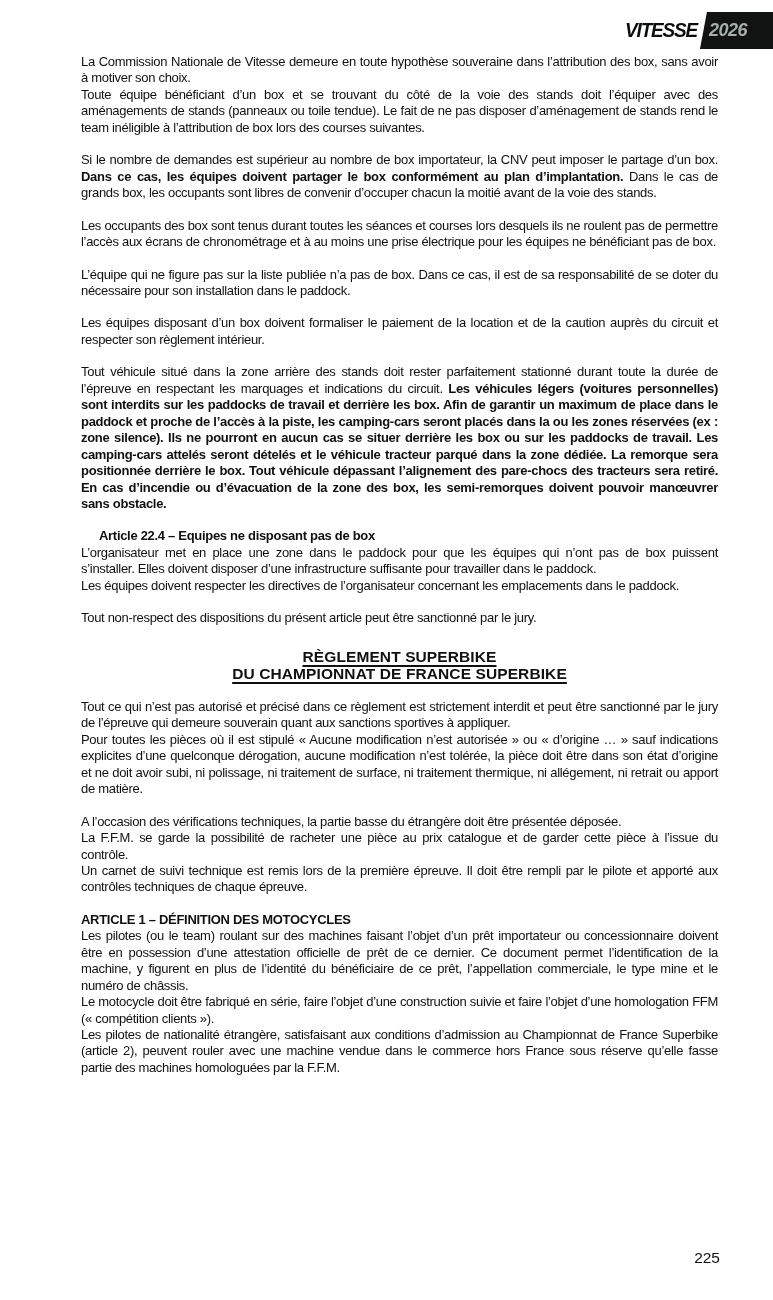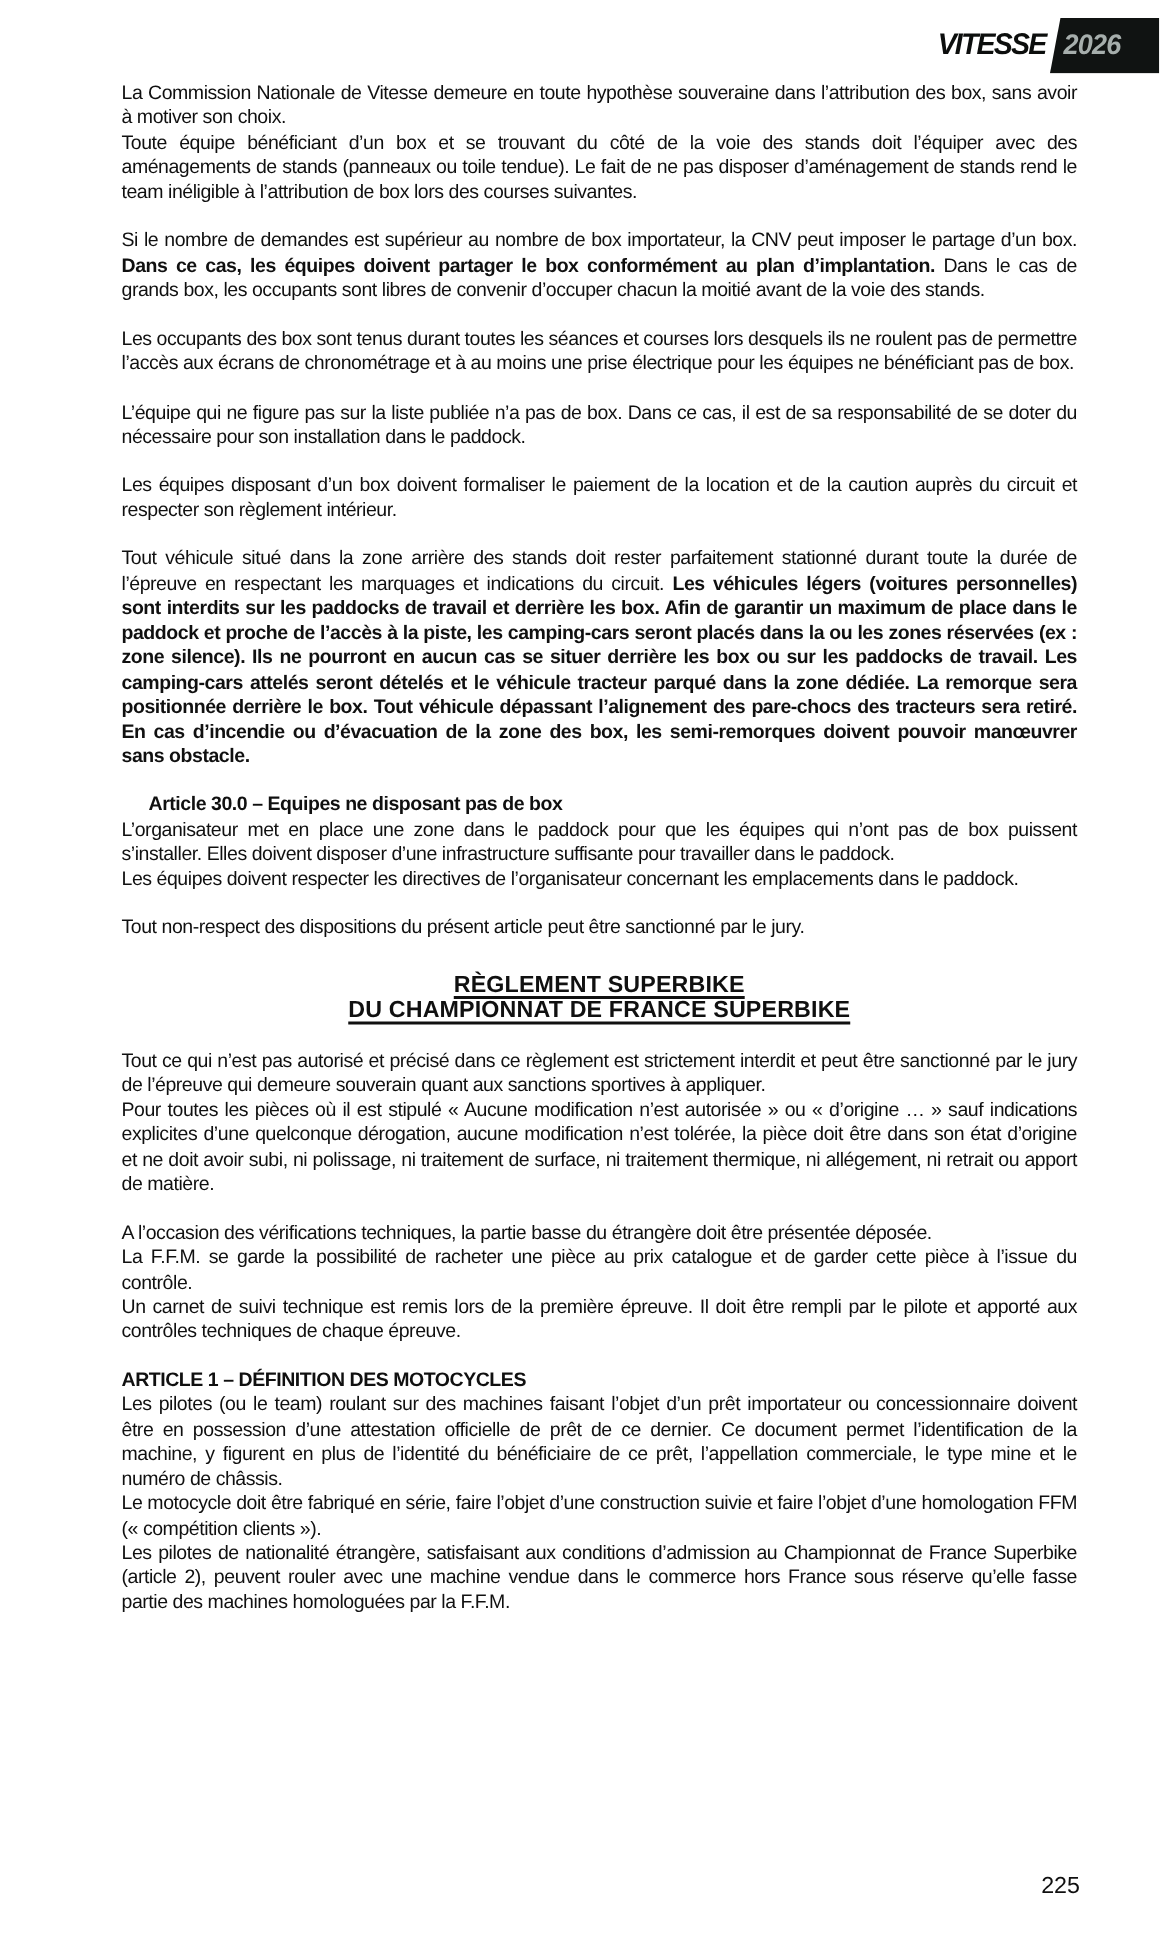--- a/index.html
+++ b/index.html
@@ -62,21 +62,21 @@
 </div>
 
 <div class="doc">
     <p class="blk para"><span>La Commission Nationale de Vitesse demeure en toute hypothèse souveraine dans l’attribution des box, sans avoir à motiver son choix.</span></p>
     <p class="blk para"><span>Toute équipe bénéficiant d’un box et se trouvant du côté de la voie des stands doit l’équiper avec des aménagements de stands (panneaux ou toile tendue). Le fait de ne pas disposer d’aménagement de stands rend le team inéligible à l’attribution de box lors des courses suivantes.</span></p>
     <p class="blk para gap"><span>Si le nombre de demandes est supérieur au nombre de box importateur, la CNV peut imposer le partage d’un box. </span><span class="bold">Dans ce cas, les équipes doivent partager le box conformément au plan d’implantation.</span><span> Dans le cas de grands box, les occupants sont libres de convenir d’occuper chacun la moitié avant de la voie des stands.</span></p>
     <p class="blk para gap"><span>Les occupants des box sont tenus durant toutes les séances et courses lors desquels ils ne roulent pas de permettre l’accès aux écrans de chronométrage et à au moins une prise électrique pour les équipes ne bénéficiant pas de box.</span></p>
     <p class="blk para gap"><span>L’équipe qui ne figure pas sur la liste publiée n’a pas de box. Dans ce cas, il est de sa responsabilité de se doter du nécessaire pour son installation dans le paddock.</span></p>
     <p class="blk para gap"><span>Les équipes disposant d’un box doivent formaliser le paiement de la location et de la caution auprès du circuit et respecter son règlement intérieur.</span></p>
     <p class="blk para gap"><span>Tout véhicule situé dans la zone arrière des stands doit rester parfaitement stationné durant toute la durée de l’épreuve en respectant les marquages et indications du circuit. </span><span class="bold">Les véhicules légers (voitures personnelles) sont interdits sur les paddocks de travail et derrière les box. Afin de garantir un maximum de place dans le paddock et proche de l’accès à la piste, les camping-cars seront placés dans la ou les zones réservées (ex : zone silence). Ils ne pourront en aucun cas se situer derrière les box ou sur les paddocks de travail. Les camping-cars attelés seront dételés et le véhicule tracteur parqué dans la zone dédiée. La remorque sera positionnée derrière le box. Tout véhicule dépassant l’alignement des pare-chocs des tracteurs sera retiré. En cas d’incendie ou d’évacuation de la zone des box, les semi-remorques doivent pouvoir manœuvrer sans obstacle.</span></p>
-    <p class="blk article-heading gap indent"><span class="bold">Article 30.0 – Equipes ne disposant pas de box</span></p>
+    <p class="blk article-heading gap indent"><span class="bold">Article 22.4 – Equipes ne disposant pas de box</span></p>
     <p class="blk para"><span>L’organisateur met en place une zone dans le paddock pour que les équipes qui n’ont pas de box puissent s’installer. Elles doivent disposer d’une infrastructure suffisante pour travailler dans le paddock.</span></p>
     <p class="blk para"><span>Les équipes doivent respecter les directives de l’organisateur concernant les emplacements dans le paddock.</span></p>
     <p class="blk para gap"><span>Tout non-respect des dispositions du présent article peut être sanctionné par le jury.</span></p>
     <p class="blk center-heading"><span class="u-line">RÈGLEMENT SUPERBIKE</span><br><span class="u-line">DU CHAMPIONNAT DE FRANCE SUPERBIKE</span></p>
     <p class="blk para gap"><span>Tout ce qui n’est pas autorisé et précisé dans ce règlement est strictement interdit et peut être sanctionné par le jury de l’épreuve qui demeure souverain quant aux sanctions sportives à appliquer.</span></p>
     <p class="blk para"><span>Pour toutes les pièces où il est stipulé « Aucune modification n’est autorisée » ou « d’origine … » sauf indications explicites d’une quelconque dérogation, aucune modification n’est tolérée, la pièce doit être dans son état d’origine et ne doit avoir subi, ni polissage, ni traitement de surface, ni traitement thermique, ni allégement, ni retrait ou apport de matière.</span></p>
     <p class="blk para gap"><span>A l’occasion des vérifications techniques, la partie basse du étrangère doit être présentée déposée.</span></p>
     <p class="blk para"><span>La F.F.M. se garde la possibilité de racheter une pièce au prix catalogue et de garder cette pièce à l’issue du contrôle.</span></p>
     <p class="blk para"><span>Un carnet de suivi technique est remis lors de la première épreuve. Il doit être rempli par le pilote et apporté aux contrôles techniques de chaque épreuve.</span></p>
     <p class="blk article-heading gap"><span class="bold">ARTICLE 1 – DÉFINITION DES MOTOCYCLES</span></p>

